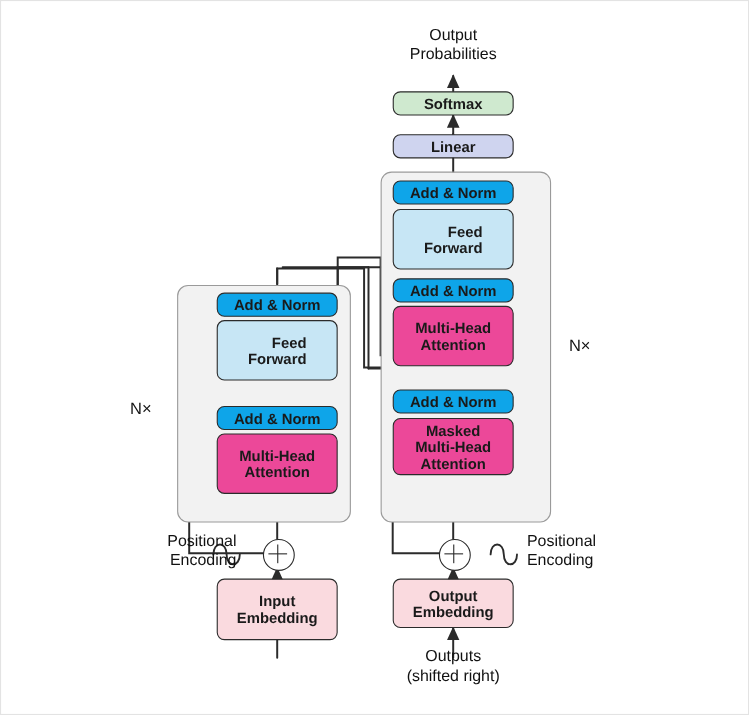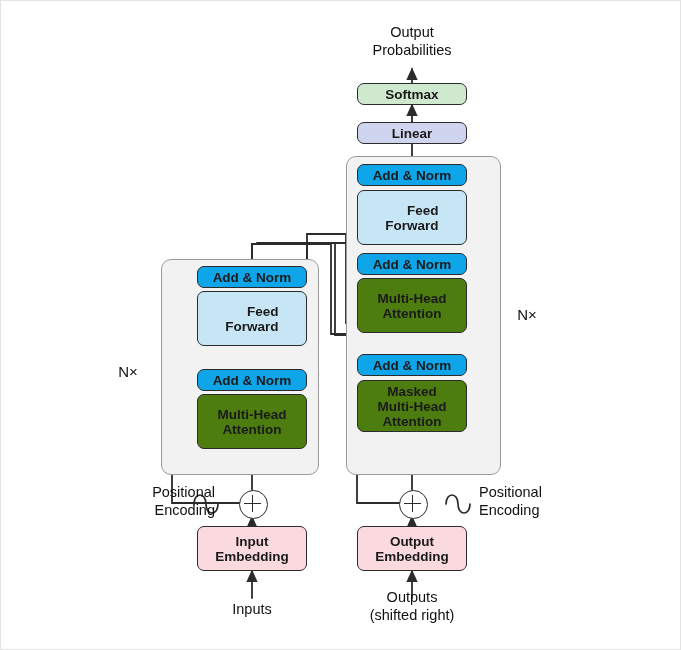--- a/index.html
+++ b/index.html
@@ -52,21 +52,21 @@
     position: absolute;
     font-size: 14.5px;
     line-height: 18px;
     color: #111;
     text-align: center;
     white-space: pre-line;
     z-index: 4;
   }
   .addnorm { background: #0ea5e9; }
   .ff      { background: #c7e6f5; text-align: right; }
-  .attn    { background: #4d7c0f; }
+  .attn    { background: #ec4899; }
   .emb     { background: #fadadf; }
   .linear  { background: #cfd4ef; }
   .softmax { background: #cfe9cf; }
   .circ {
     position: absolute;
     border: 1.5px solid #2b2b2b;
     border-radius: 50%;
     background: #ffffff;
     z-index: 3;
     display: block;
@@ -201,21 +201,21 @@
   <div class="node addnorm" style="left:196px; top:265px; width:110px; height:22px;">Add &amp; Norm</div>
 
   <div class="node ff" style="left:196px; top:290px; width:110px; height:55px;">Feed
 Forward</div>
 
   <div class="node addnorm" style="left:196px; top:368px; width:110px; height:22px;">Add &amp; Norm</div>
 
   <div class="node attn" style="left:196px; top:393px; width:110px; height:55px;">Multi-Head
 Attention</div>
 
-  <div class="node emb" style="left:196px; top:525px; width:110px; height:45px;">Input
+  <div class="node emb" style="left:196px; top:525px; width:110px; height:56px;">Input
 Embedding</div>
 
   <div class="circ" style="left:238px; top:489px; width:27px; height:27px;"></div>
   <div class="plus-h" style="left:243px; top:501.5px; width:17px; height:1.8px;"></div>
   <div class="plus-v" style="left:250.6px; top:494px; width:1.8px; height:17px;"></div>
 
   <div class="circ" style="left:398px; top:489px; width:27px; height:27px;"></div>
   <div class="plus-h" style="left:403px; top:501.5px; width:17px; height:1.8px;"></div>
   <div class="plus-v" style="left:410.6px; top:494px; width:1.8px; height:17px;"></div>
 
@@ -225,18 +225,17 @@
   <div class="lbl" style="left:106px; top:362px; width:42px; font-size:15px;">N×</div>
 
   <div class="lbl" style="left:505px; top:305px; width:42px; font-size:15px;">N×</div>
 
   <div class="lbl" style="left:88px; top:482px; width:126px; text-align:right;">Positional
 Encoding</div>
 
   <div class="lbl" style="left:478px; top:482px; width:130px; text-align:left;">Positional
 Encoding</div>
 
-  <div class="lbl" style="left:191px; top:599px; width:120px;">Inputs</div>
 
   <div class="lbl" style="left:341px; top:587px; width:140px;">Outputs
 (shifted right)</div>
 
 </div>
 
 </body></html>

